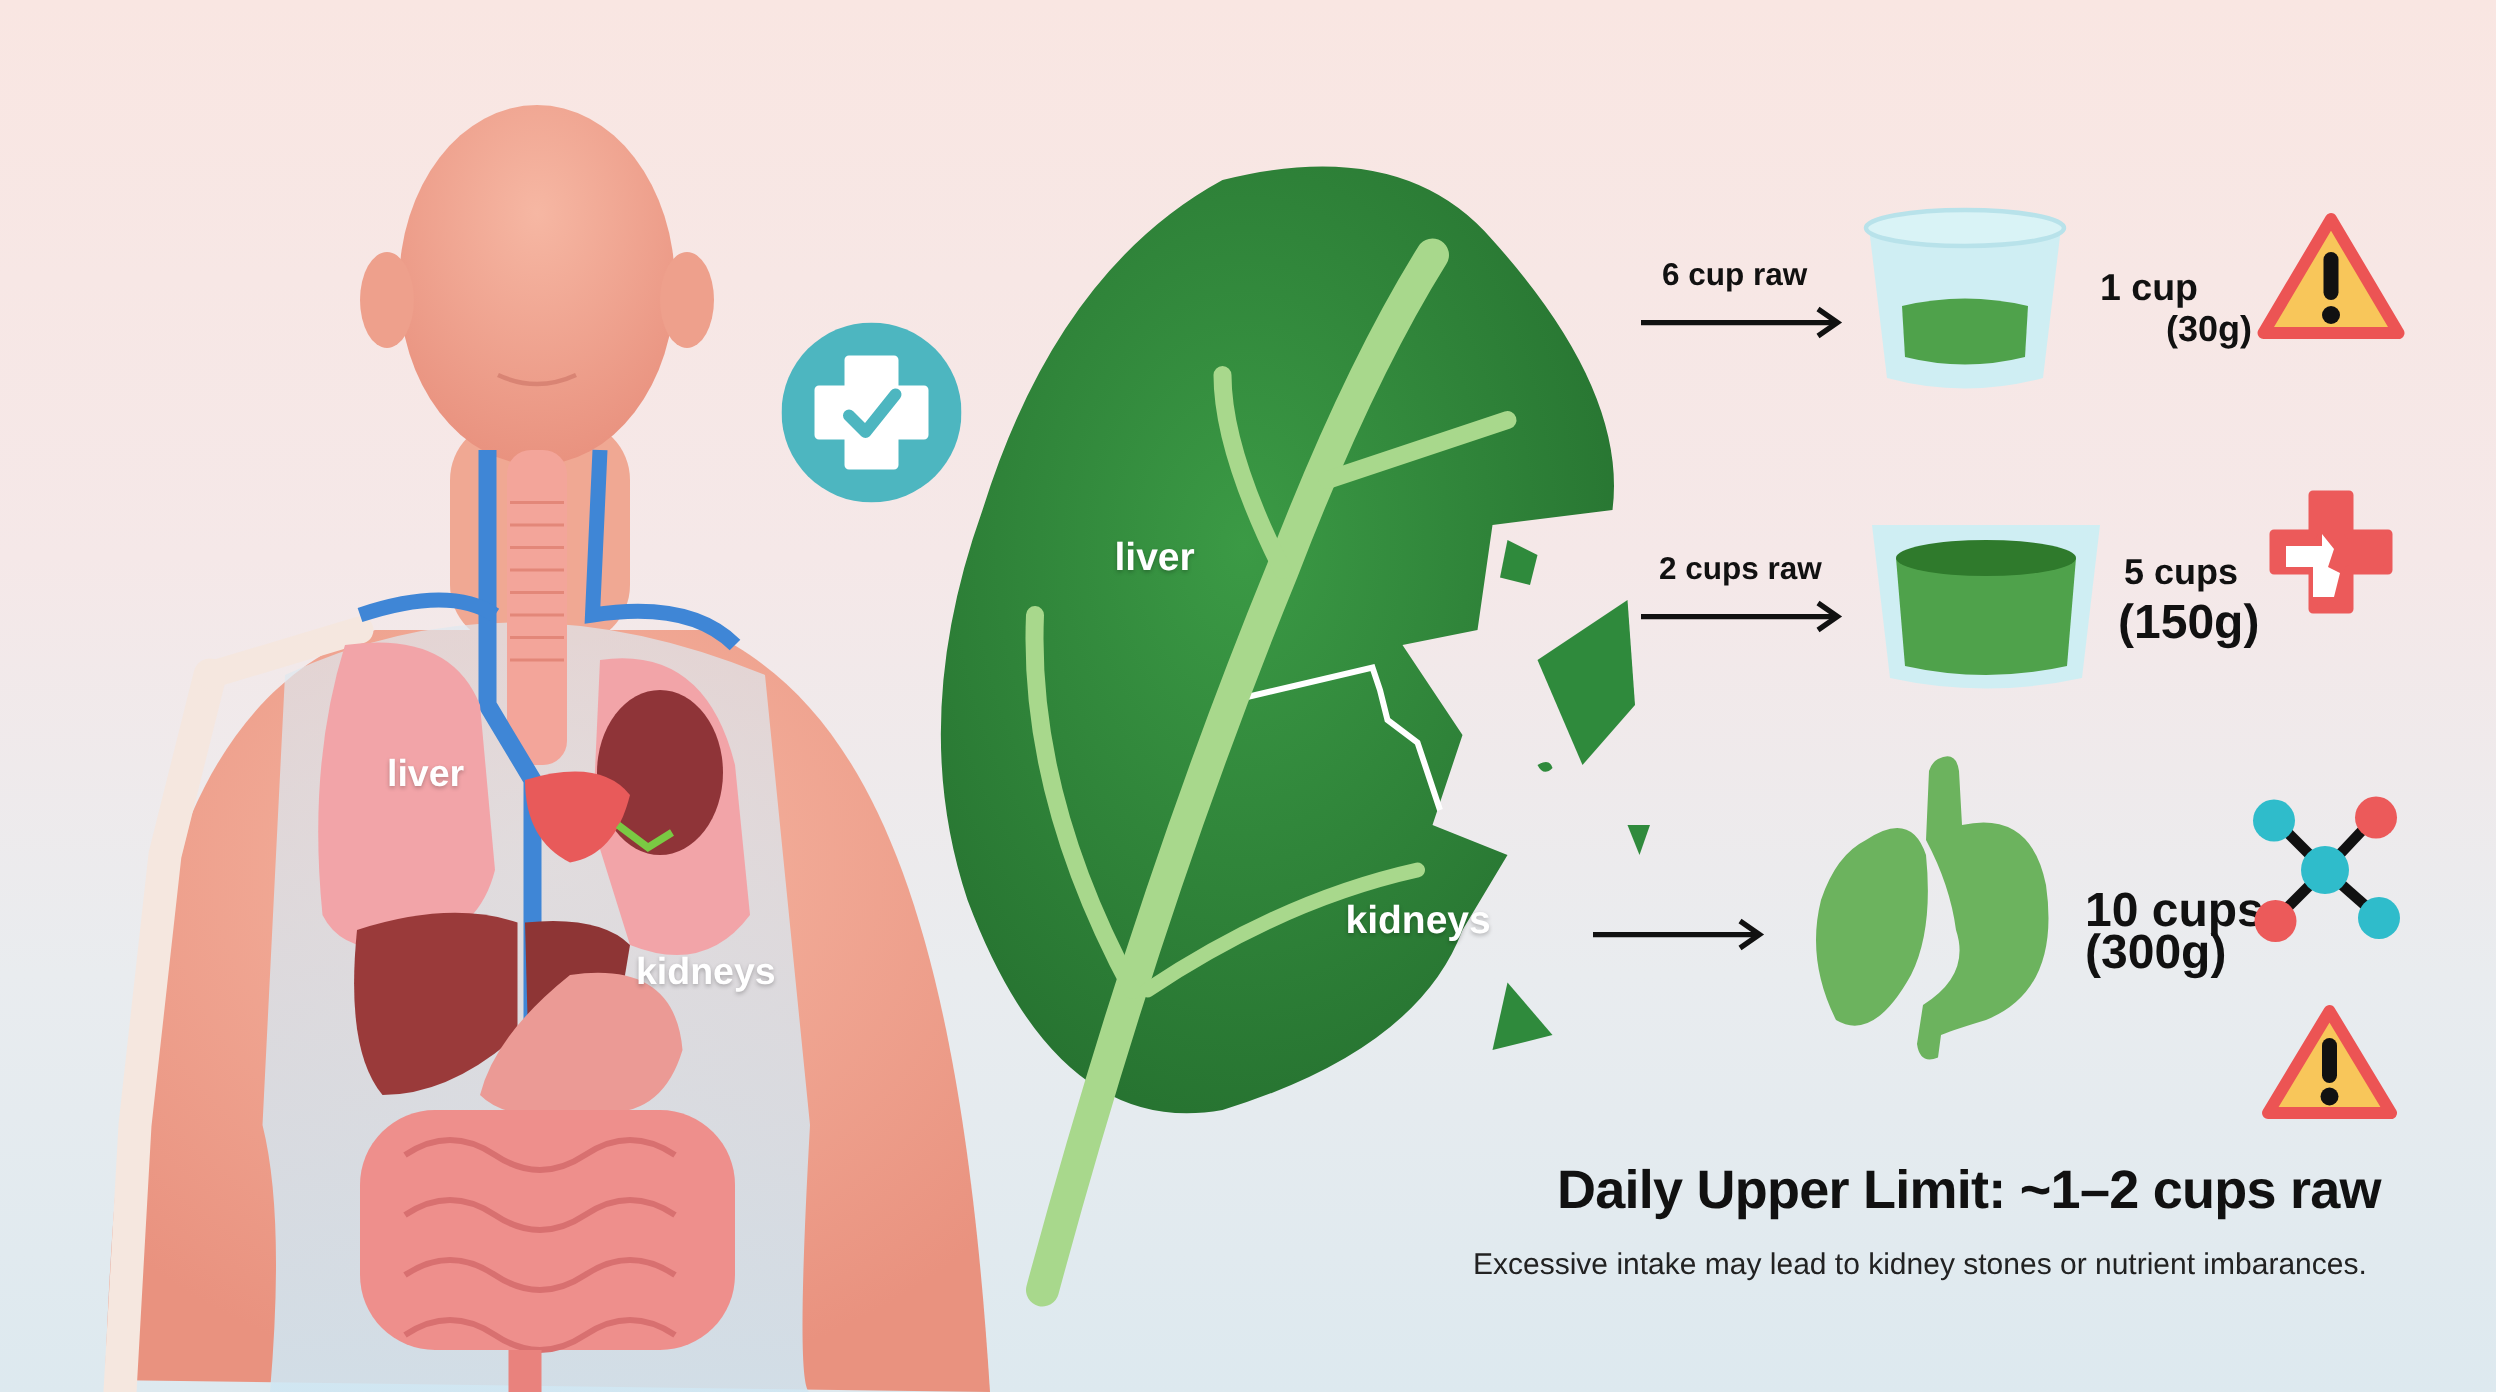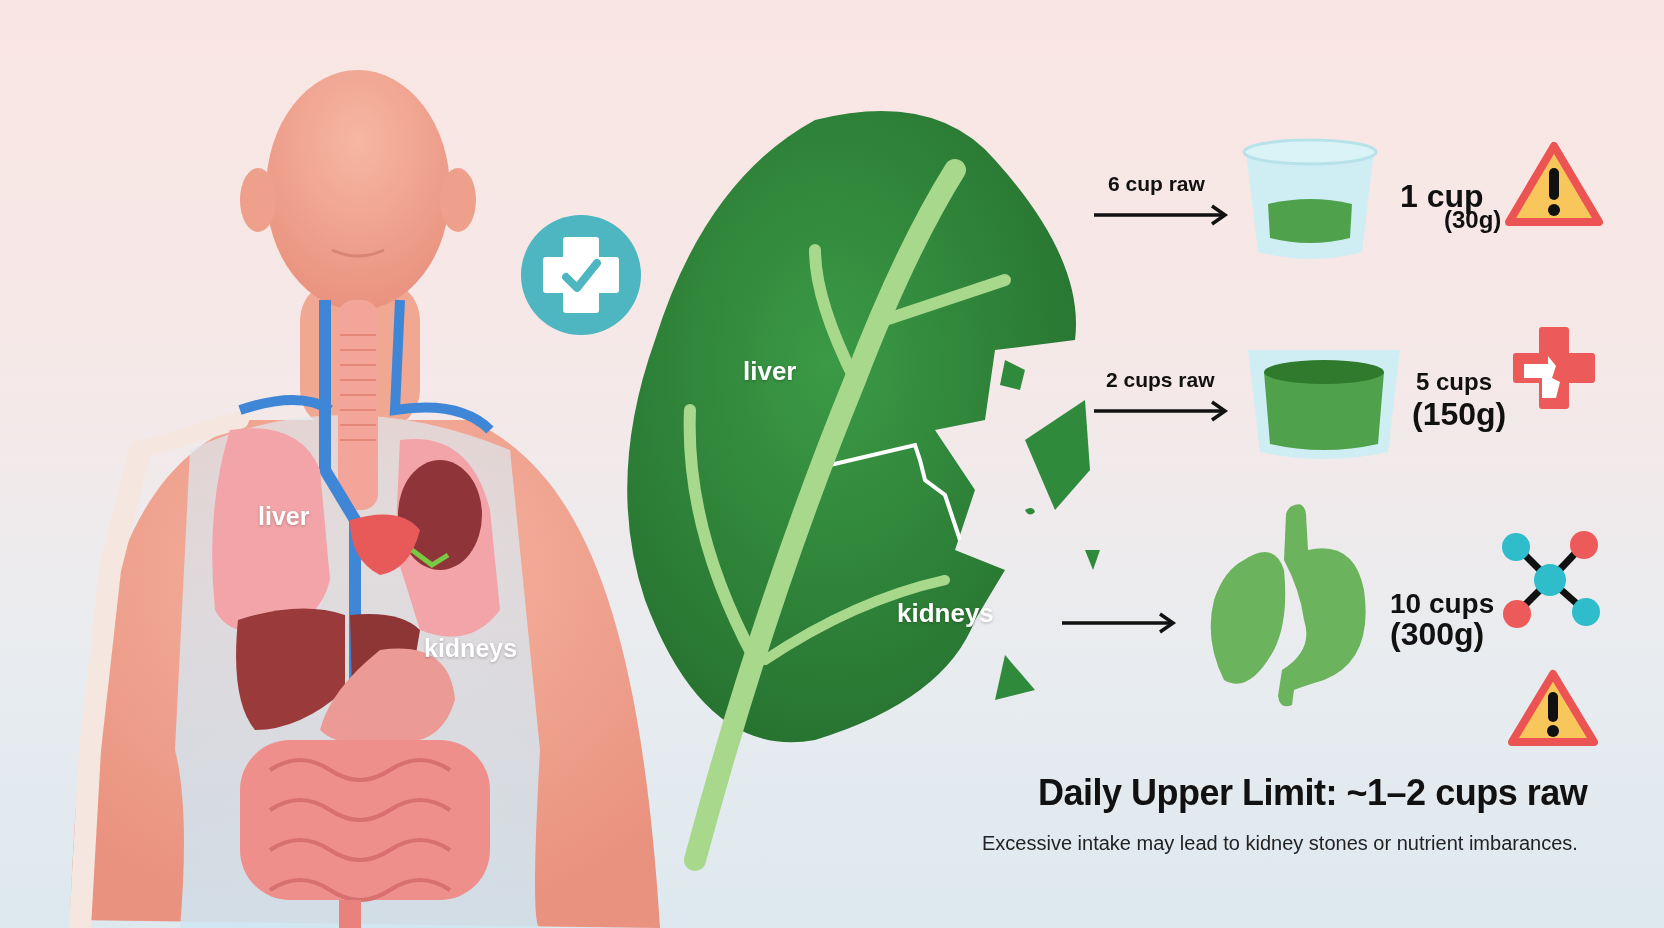--- a/index.html
+++ b/index.html
@@ -122,21 +122,21 @@
   <div class="abs label" style="left:18px;top:42px;font-size:21px;">6 cup raw</div>
   <svg class="abs" style="left:2px;top:72px;" width="140" height="26">
     <line x1="2" y1="13" x2="130" y2="13" stroke="#111" stroke-width="3.5"></line>
     <path d="M120 4 L133 13 L120 22" stroke="#111" stroke-width="3.5" fill="none"></path>
   </svg>
   <svg class="abs" style="left:150px;top:4px;" width="140" height="130">
     <path d="M6 18 L18 118 Q70 132 122 118 L134 18 Z" fill="#cfeef3"></path>
     <ellipse cx="70" cy="18" rx="66" ry="12" fill="#d9f3f6" stroke="#b8e2ea" stroke-width="3"></ellipse>
     <path d="M28 70 Q70 60 112 70 L110 104 Q70 114 30 104 Z" fill="#4fa24b"></path>
   </svg>
-  <div class="abs label" style="left:310px;top:48px;font-size:32px;text-align:center;">1 cup</div>
+  <div class="abs label" style="left:310px;top:48px;font-size:25px;text-align:center;">1 cup</div>
   <div class="abs label" style="left:306px;top:76px;font-size:24px;margin-left:48px;">(30g)</div>
   <svg class="abs" style="left:414px;top:10px;" width="100" height="88">
     <path d="M50 6 L95 82 L5 82 Z" fill="#f8c65a" stroke="#ec5454" stroke-width="8" stroke-linejoin="round"></path>
     <rect x="45" y="28" width="10" height="32" rx="5" fill="#111"></rect>
     <circle cx="50" cy="70" r="6" fill="#111"></circle>
   </svg>
 </div>
 
 <div class="abs" style="left:1090px;top:336px;width:574px;height:140px;">
   <div class="abs label" style="left:16px;top:32px;font-size:21px;">2 cups raw</div>
@@ -159,21 +159,21 @@
 
 <div class="abs" style="left:1056px;top:500px;width:608px;height:220px;">
   <svg class="abs" style="left:4px;top:110px;" width="120" height="26">
     <line x1="2" y1="13" x2="110" y2="13" stroke="#111" stroke-width="3.5"></line>
     <path d="M100 4 L113 13 L100 22" stroke="#111" stroke-width="3.5" fill="none"></path>
   </svg>
   <svg class="abs" style="left:148px;top:0px;" width="170" height="210">
     <path d="M40 60 Q70 40 80 70 Q85 120 70 150 Q45 195 20 180 Q0 140 10 100 Q20 70 40 60 Z" fill="#6cb35e"></path>
     <path d="M88 6 Q100 0 102 14 L104 50 Q150 40 160 90 Q170 160 120 180 Q100 186 90 190 L88 205 Q76 210 74 196 L78 170 Q110 150 100 120 Q96 90 80 60 L82 14 Q84 8 88 6 Z" fill="#6cb35e"></path>
   </svg>
-  <div class="abs label" style="left:334px;top:88px;font-size:28px;">10 cups</div>
+  <div class="abs label" style="left:334px;top:88px;font-size:32px;">10 cups</div>
   <div class="abs label" style="left:334px;top:116px;font-size:32px;">(300g)</div>
   <svg class="abs" style="left:444px;top:30px;" width="100" height="100">
     <g stroke="#111" stroke-width="7">
       <line x1="50" y1="50" x2="18" y2="18"></line>
         <line x1="50" y1="50" x2="82" y2="16"></line>
       <line x1="50" y1="50" x2="18" y2="82"></line>
         <line x1="50" y1="50" x2="84" y2="80"></line>
     </g>
     <circle cx="50" cy="50" r="16" fill="#2fbccb"></circle>
     <circle cx="16" cy="17" r="14" fill="#2fbccb"></circle>

